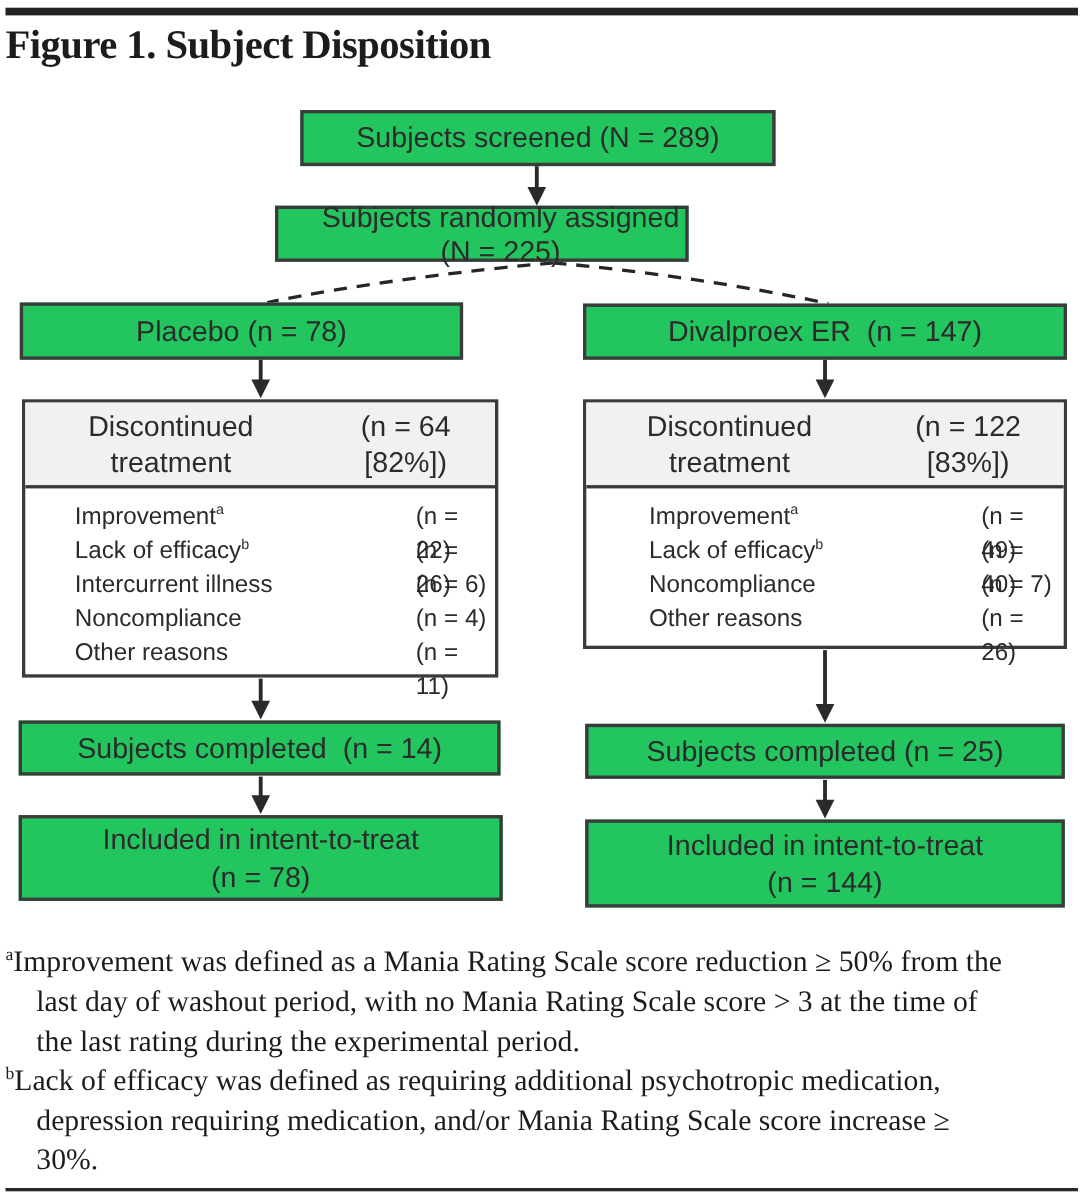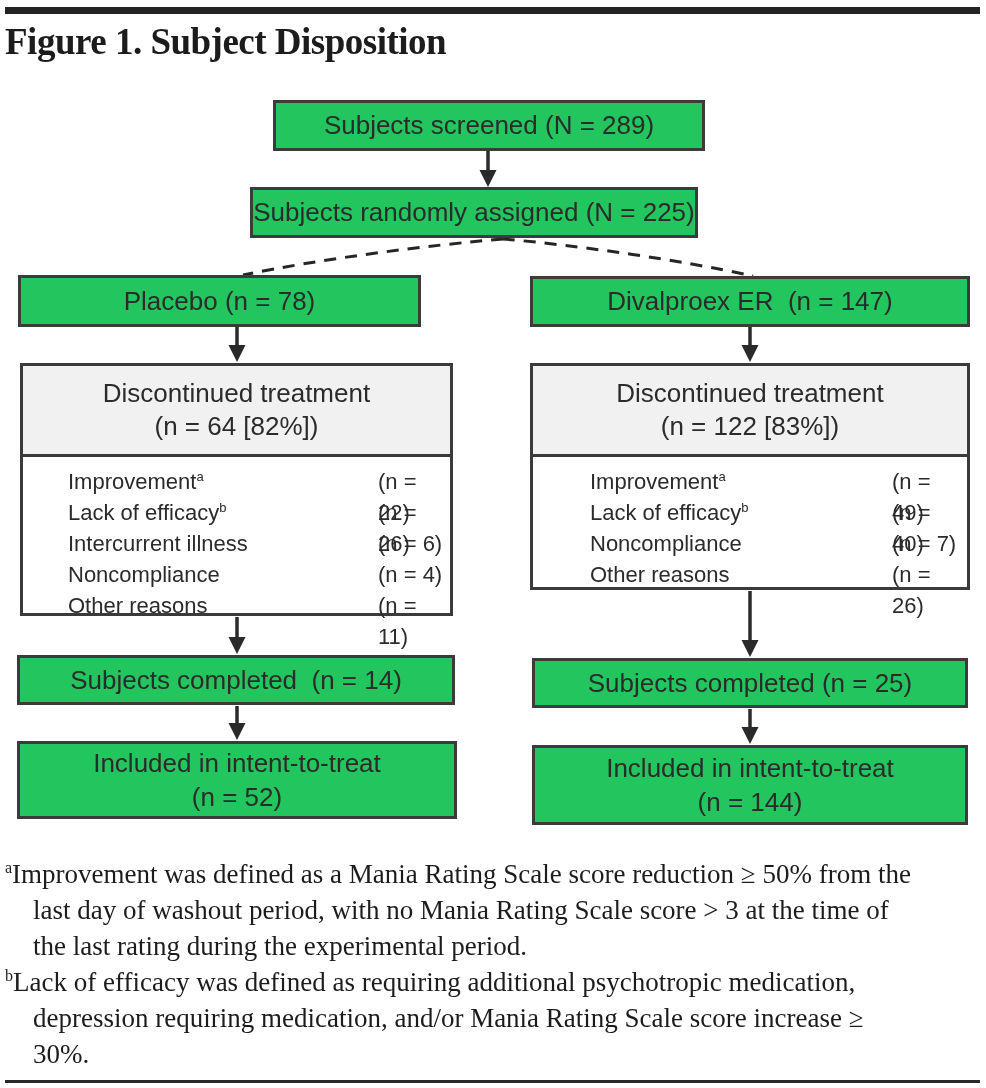--- a/index.html
+++ b/index.html
@@ -40,22 +40,22 @@
   .disc-box{
     position:absolute;
     border:3px solid #3b3b3b;
     box-sizing:border-box;
     background:#ffffff;
   }
   .disc-header{
     background:#f1f1f1;
     border-bottom:3px solid #3b3b3b;
     box-sizing:border-box;
-    height:91px;
-    display:flex;flex-direction:column;align-items:center;justify-content:center;
+    height:78px;
+    display:flex;flex-direction:row;align-items:center;justify-content:center;
     font-size:26px;line-height:33px;color:#2b2b2b;text-align:center;
   }
   .disc-list{position:relative;padding-top:9px;padding-left:25px;}
   .reason-row{
     position:relative;
     height:31px;line-height:31px;
     font-size:22px;color:#2b2b2b;
     padding-left:20px;
   }
   .disc-box.right .reason-row{padding-left:32px;}
@@ -120,21 +120,21 @@
     <g stroke="#262626" stroke-width="3" fill="none" stroke-dasharray="12 9">
       <path d="M503,239 C430,245 320,259 243,275"></path>
       <path d="M503,239 C575,245 680,260 753,276"></path>
     </g>
   </svg>
 
   <div class="box" style="left:273px;top:100px;width:432px;height:51px;">
     <span>Subjects screened (N = 289)</span>
   </div>
 
-  <div class="box" style="left:250px;top:187px;width:448px;height:51px;">
+  <div class="box" style="left:250px;top:187px;width:376px;height:51px;padding-left:34px;">
     <span>Subjects randomly assigned (N = 225)</span>
   </div>
 
   <div class="box" style="left:18px;top:275px;width:403px;height:52px;">
     <span>Placebo (n = 78)</span>
   </div>
 
   <div class="box" style="left:530px;top:276px;width:440px;height:51px;">
     <span>Divalproex ER  (n = 147)</span>
   </div>
@@ -192,21 +192,21 @@
       </div>
     </div>
   </div>
 
   <div class="box" style="left:17px;top:655px;width:438px;height:50px;">
     <span>Subjects completed  (n = 14)</span>
   </div>
 
   <div class="box two-line" style="left:17px;top:741px;width:440px;height:78px;">
     <div>Included in intent-to-treat</div>
-    <div>(n = 52)</div>
+    <div>(n = 78)</div>
   </div>
 
   <div class="box" style="left:532px;top:658px;width:436px;height:50px;">
     <span>Subjects completed (n = 25)</span>
   </div>
 
   <div class="box two-line" style="left:532px;top:745px;width:436px;height:80px;">
     <div>Included in intent-to-treat</div>
     <div>(n = 144)</div>
   </div>

